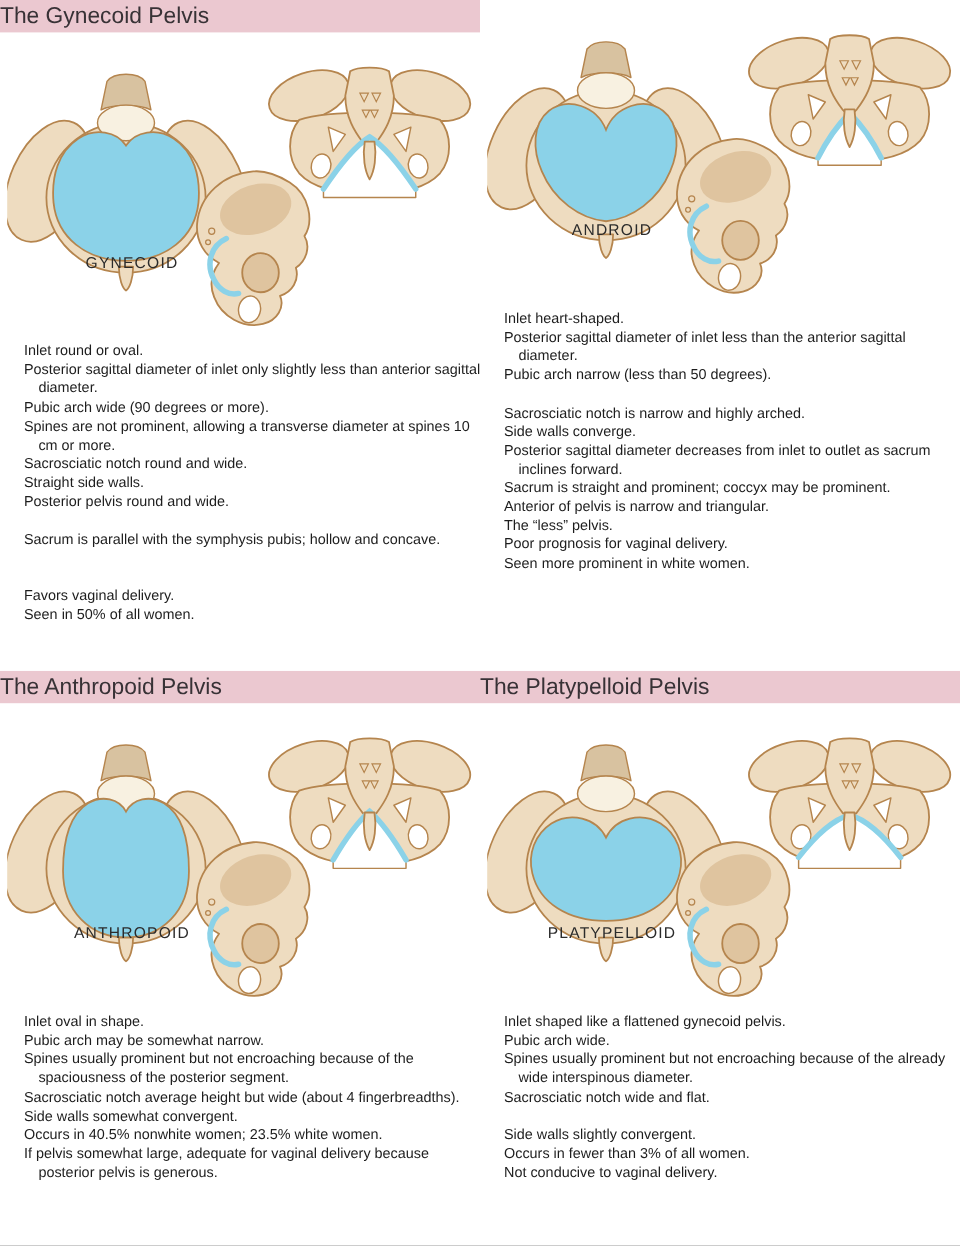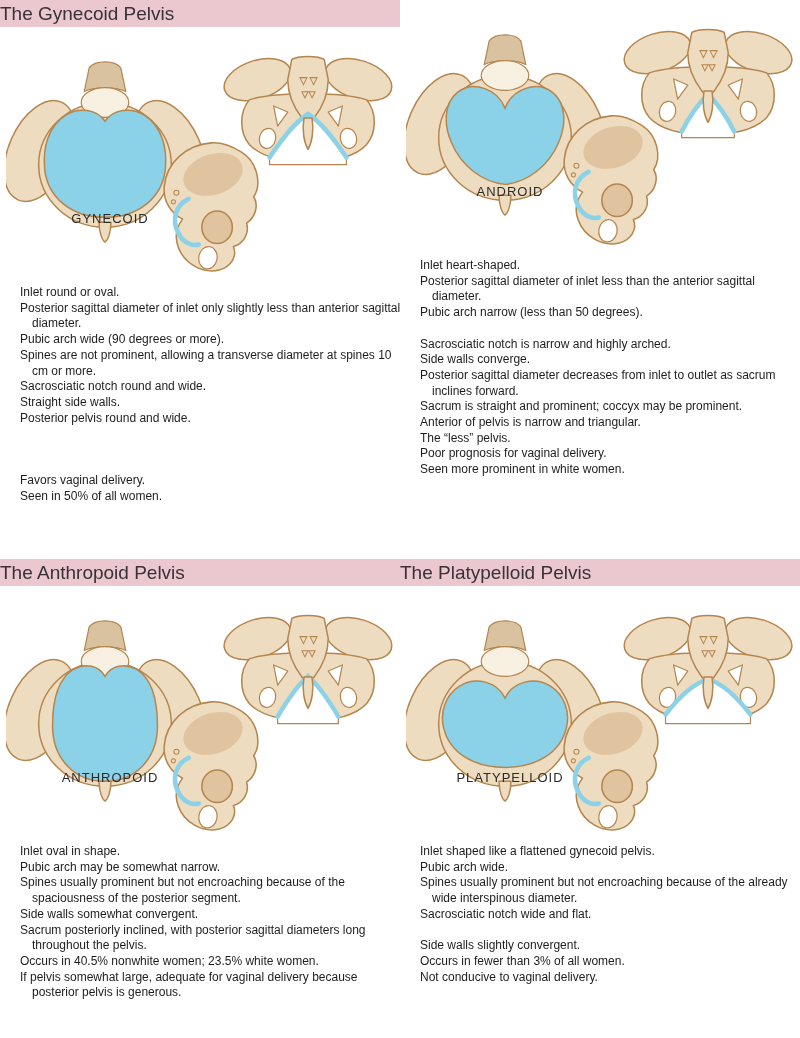--- a/index.html
+++ b/index.html
@@ -112,20 +112,21 @@
     </div>
     <div class="desc">
         <p>Inlet round or oval.</p>
         <p>Posterior sagittal diameter of inlet only slightly less than anterior sagittal diameter.</p>
         <p>Pubic arch wide (90 degrees or more).</p>
         <p>Spines are not prominent, allowing a transverse diameter at spines 10 cm or more.</p>
         <p>Sacrosciatic notch round and wide.</p>
         <p>Straight side walls.</p>
         <p>Posterior pelvis round and wide.</p>
         <div class="spacer"></div>
+        <p>Sacrum is parallel with the symphysis pubis; hollow and concave.</p>
         <div class="spacer"></div>
         <div class="spacer"></div>
         <p>Favors vaginal delivery.</p>
         <p>Seen in 50% of all women.</p>
       </div>
   </section>
 
   <section class="quadrant">
     <div class="figures">
 
@@ -258,22 +259,22 @@
 
         <path class="blue-line" d="M38,58 C25,64 21,79 28,92 C32,100 40,105 48,103"></path>
       </svg>
 
       <div class="figure-label">ANTHROPOID</div>
     </div>
     <div class="desc">
         <p>Inlet oval in shape.</p>
         <p>Pubic arch may be somewhat narrow.</p>
         <p>Spines usually prominent but not encroaching because of the spaciousness of the posterior segment.</p>
+        <p>Sacrosciatic notch average height but wide (about 4 fingerbreadths).</p>
         <p>Side walls somewhat convergent.</p>
-        <p>Sacrum posteriorly inclined, with posterior sagittal diameters long throughout the pelvis.</p>
         <p>Occurs in 40.5% nonwhite women; 23.5% white women.</p>
         <p>If pelvis somewhat large, adequate for vaginal delivery because posterior pelvis is generous.</p>
       </div>
   </section>
 
   <section class="quadrant">
     <header class="qheader">
       <span class="qtitle">The Platypelloid Pelvis</span>
     </header>
     <div class="figures">

